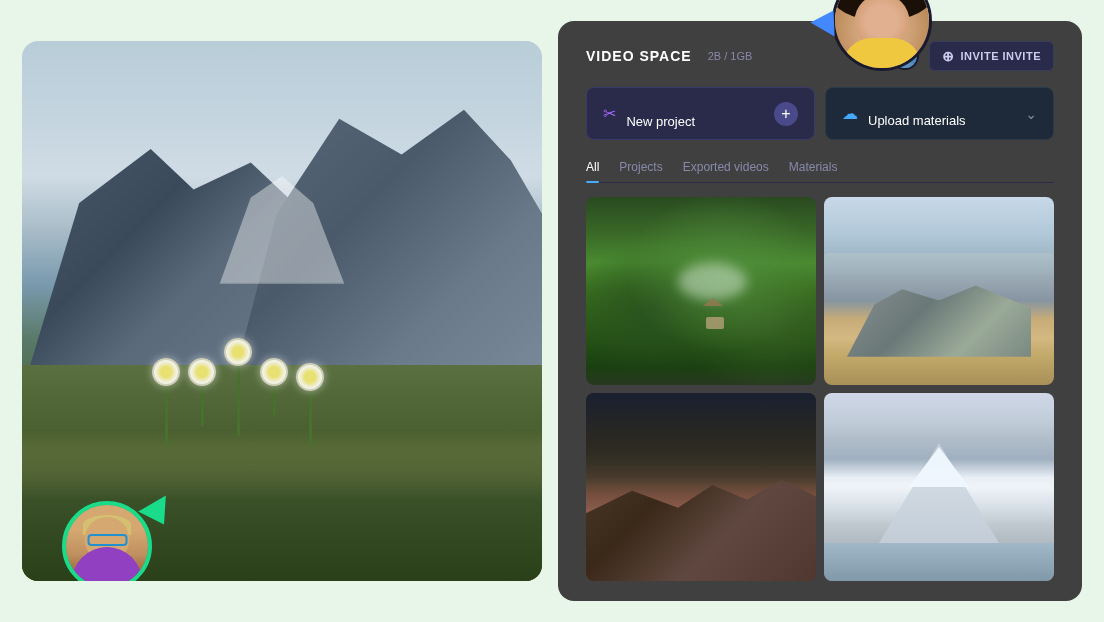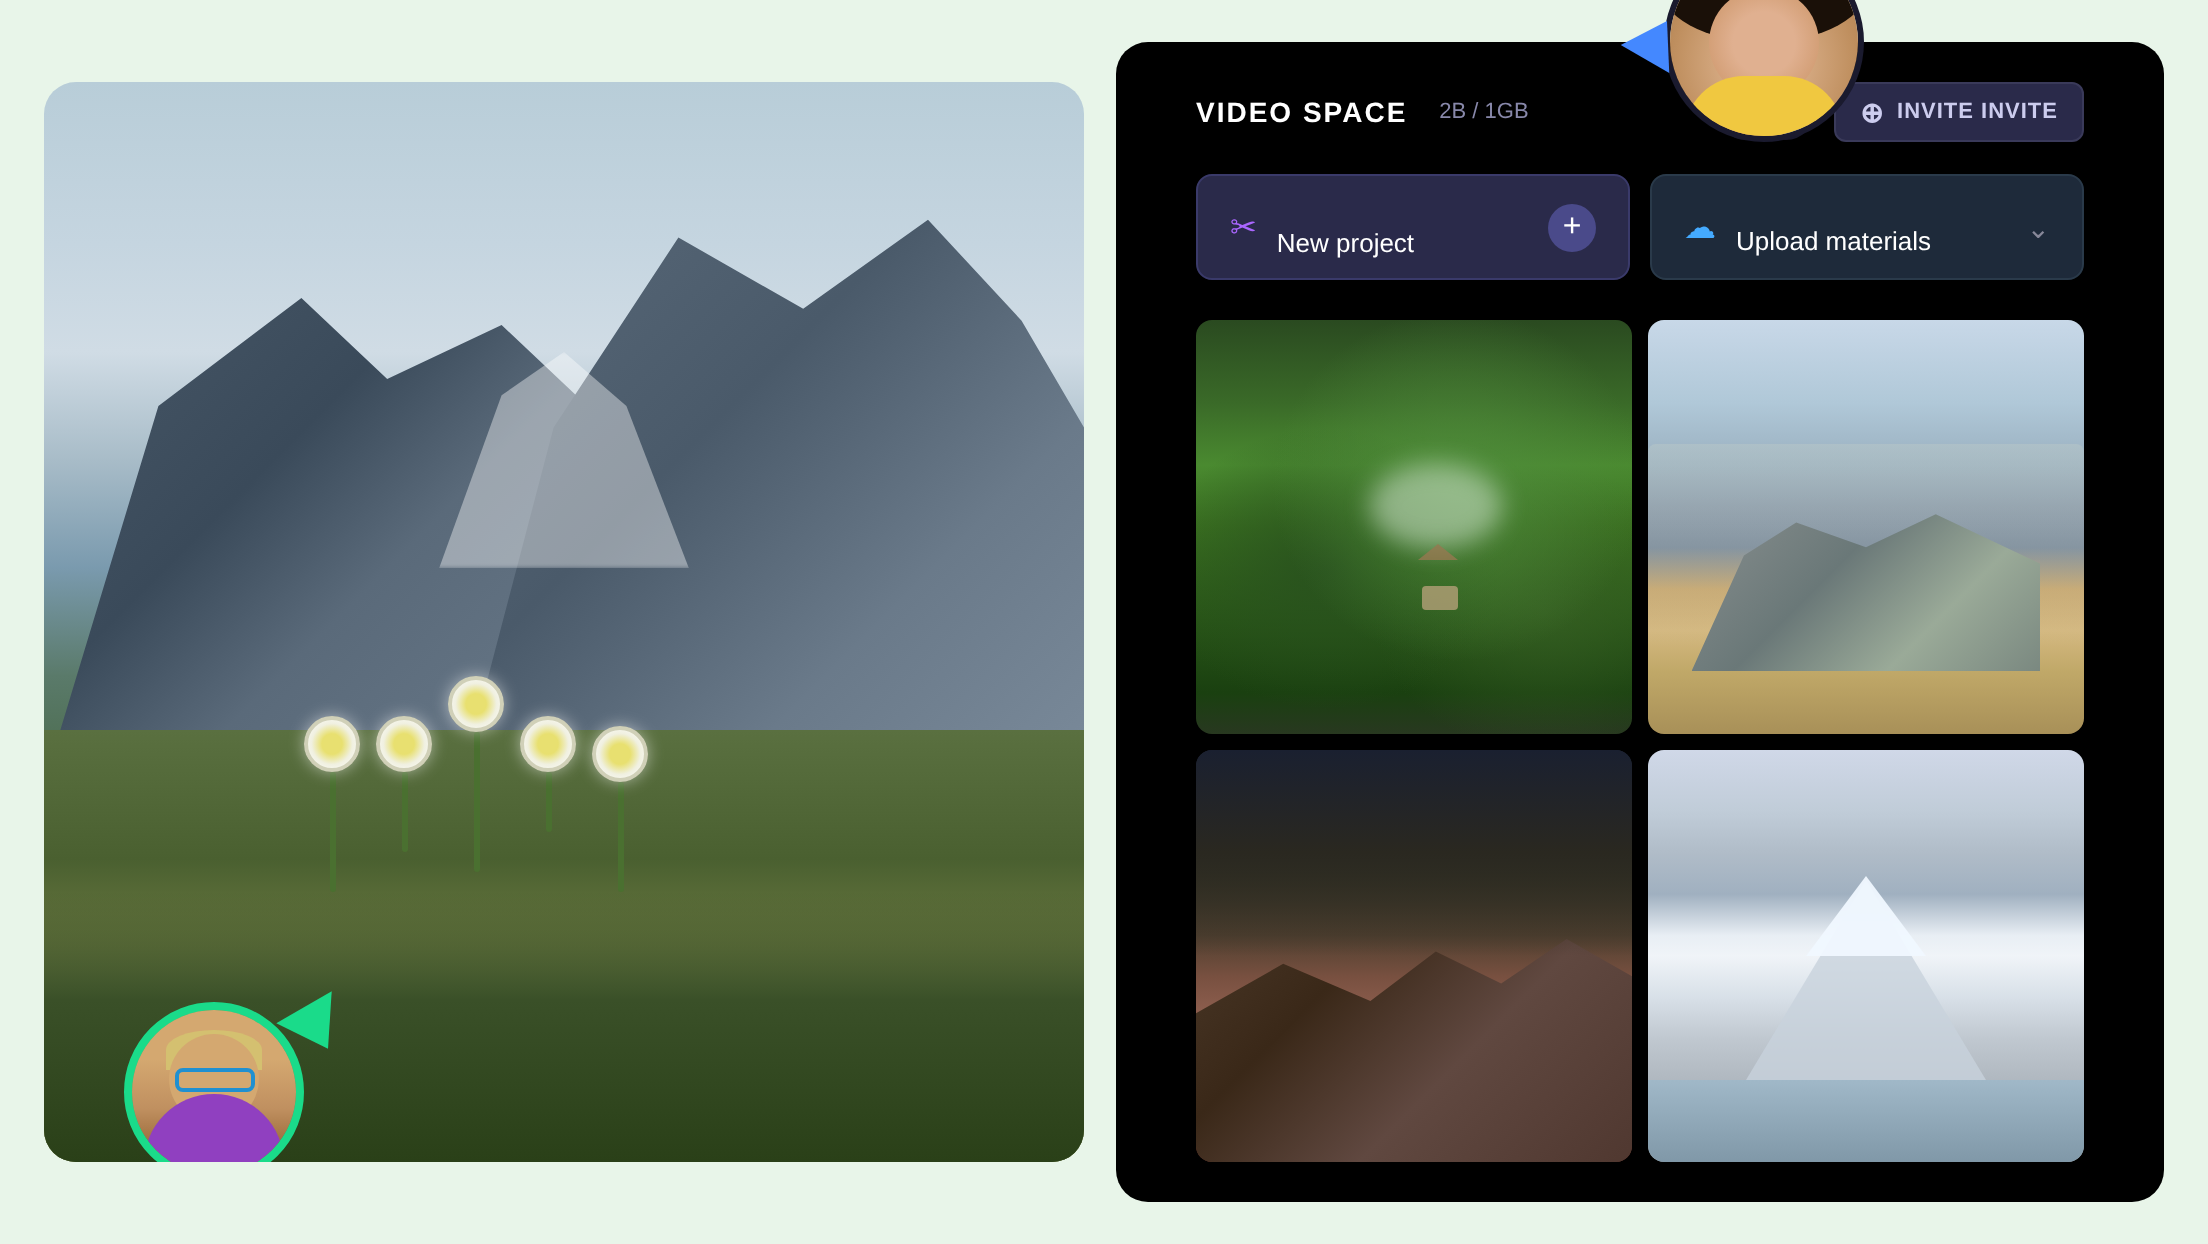--- a/index.html
+++ b/index.html
@@ -217,24 +217,24 @@
       border-left: 16px solid transparent;
       border-right: 16px solid transparent;
       border-top: 24px solid #1adb8a;
       transform: rotate(-30deg);
       z-index: 10;
     }
 
     
     .right-panel {
       flex: 1;
-      background: #000000;
+      background: #404040;
       border-radius: 16px;
       margin-left: 16px;
-      padding: 20px 40px;
+      padding: 20px 28px;
       display: flex;
       flex-direction: column;
       position: relative;
       overflow: visible;
     }
 
     
     .avatar-top-right {
       position: absolute;
       top: -50px;
@@ -714,20 +714,26 @@
       </button>
       <button class="upload-btn">
         <div class="upload-left">
           <span class="upload-icon">☁</span>
           <span class="upload-label">Upload materials</span>
         </div>
         <span class="chevron-icon">⌄</span>
       </button>
     </div>
 
+    <div class="tabs-row">
+      <div class="tab active">All</div>
+      <div class="tab">Projects</div>
+      <div class="tab">Exported videos</div>
+      <div class="tab">Materials</div>
+    </div>
 
     <div class="video-grid">
 
       <div class="video-thumb thumb-1">
         <div class="thumb-1-details"></div>
         <div class="thumb-1-mist"></div>
 
         <div style="position:absolute;bottom:30%;left:52%;width:18px;height:12px;background:rgba(180,160,120,0.8);border-radius:2px;"></div>
         <div style="position:absolute;bottom:42%;left:51%;width:0;height:0;border-left:10px solid transparent;border-right:10px solid transparent;border-bottom:8px solid rgba(150,120,80,0.8);"></div>
       </div>

